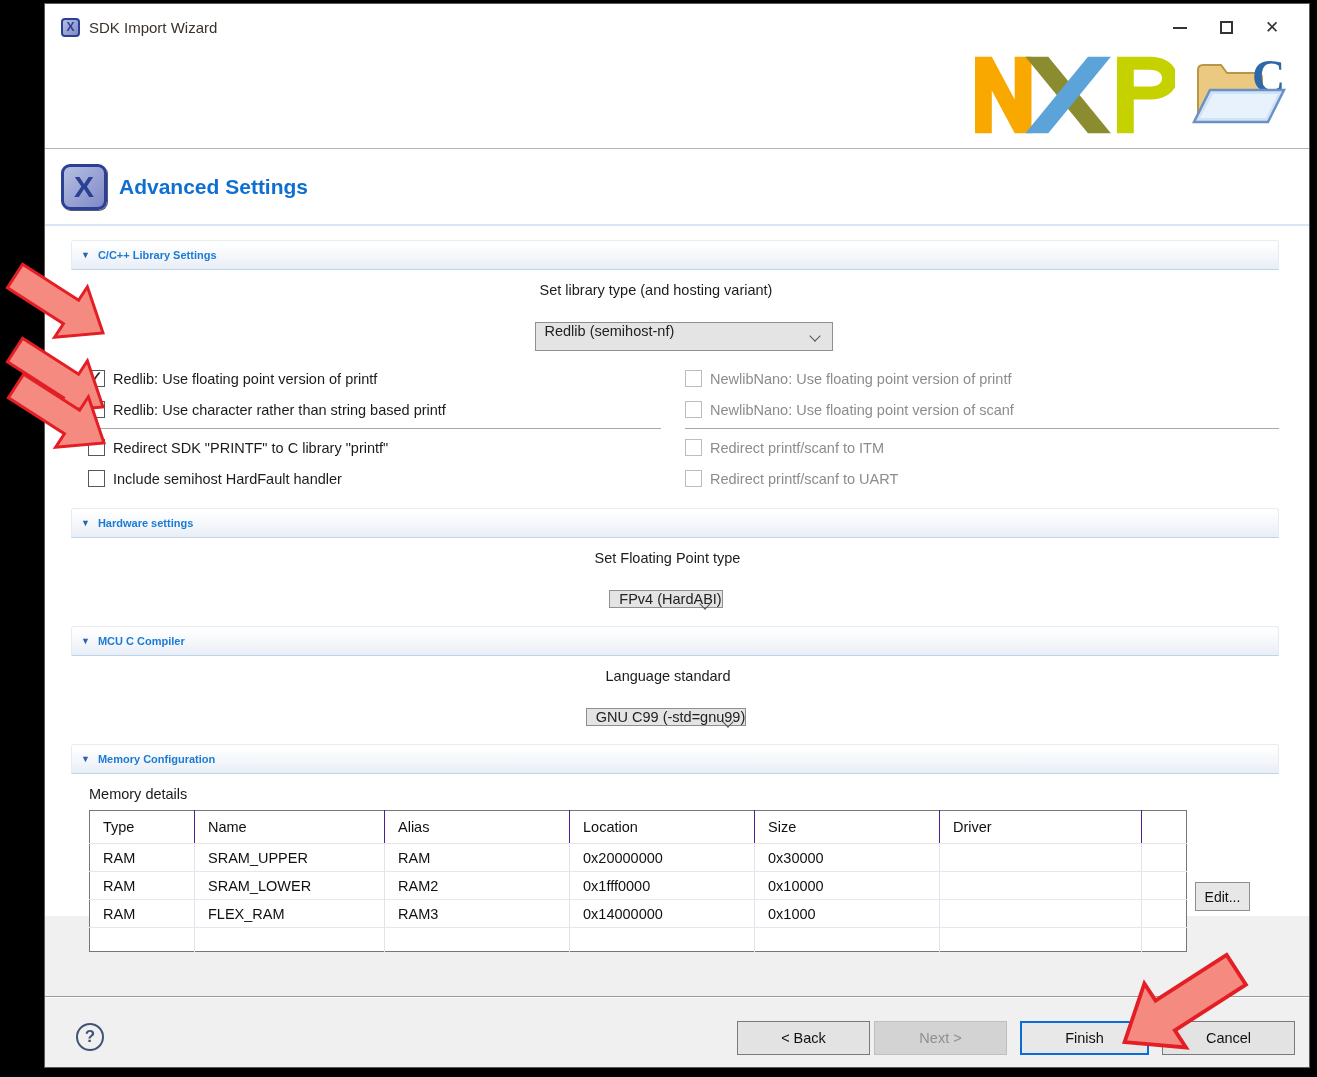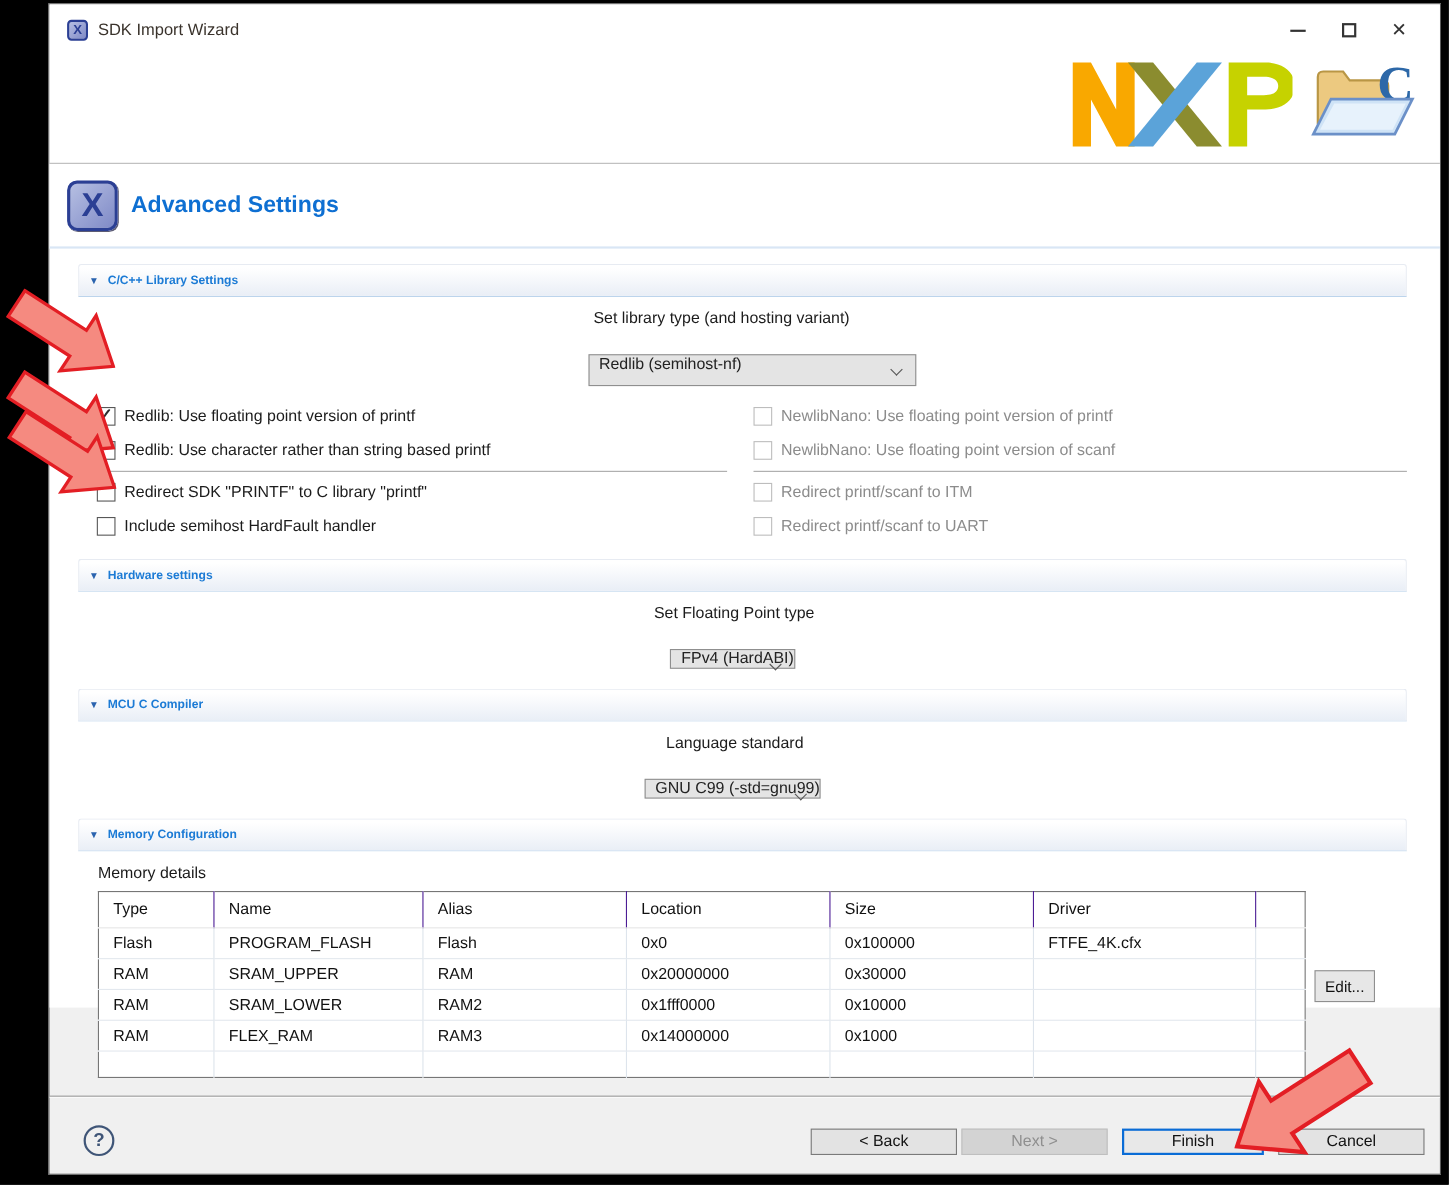--- a/index.html
+++ b/index.html
@@ -85,21 +85,21 @@
               display:flex; align-items:center; justify-content:center; }
 
   
   .footer-divider { position:absolute; top:992px; left:0; right:0; border-top:1px solid #9b9b9b;
                     box-shadow:0 1px 0 #fdfdfd; }
   .button-bar { position:absolute; top:1016px; left:0; right:14px; height:36px;
                 display:flex; justify-content:flex-end; align-items:center; }
   .help { position:absolute; left:31px; top:1019px; width:28px; height:28px; border-radius:50%;
           border:2px solid #3f5577; color:#3f5577; font-size:17px; font-weight:bold;
           display:flex; align-items:center; justify-content:center; }
-  .btn { width:133px; height:24px; background:#e3e3e3; border:1px solid #7a7a7a;
+  .btn { width:133px; height:34px; background:#e3e3e3; border:1px solid #7a7a7a;
          font-size:14.5px; color:#111; display:flex; align-items:center; justify-content:center; }
   .btn-back { margin-right:4px; }
   .btn-next { margin-right:13px; background:#d3d3d3; border-color:#bfbfbf; color:#8f8f8f; }
   .btn-finish { margin-right:13px; width:129px; border:2px solid #0a6cd6; background:#e8e8e8; }
 
   .arrow-svg { position:absolute; z-index:50; }
 </style>
 </head>
 <body>
 
@@ -251,29 +251,20 @@
               <tr>
             <th>Type</th>
             <th>Name</th>
             <th>Alias</th>
             <th>Location</th>
             <th>Size</th>
             <th>Driver</th>
             <th></th>
           </tr>
           <tr>
-            <td>Flash</td>
-            <td>PROGRAM_FLASH</td>
-            <td>Flash</td>
-            <td>0x0</td>
-            <td>0x100000</td>
-            <td>FTFE_4K.cfx</td>
-            <td></td>
-          </tr>
-          <tr>
             <td>RAM</td>
             <td>SRAM_UPPER</td>
             <td>RAM</td>
             <td>0x20000000</td>
             <td>0x30000</td>
             <td></td>
             <td></td>
           </tr>
           <tr>
             <td>RAM</td>

